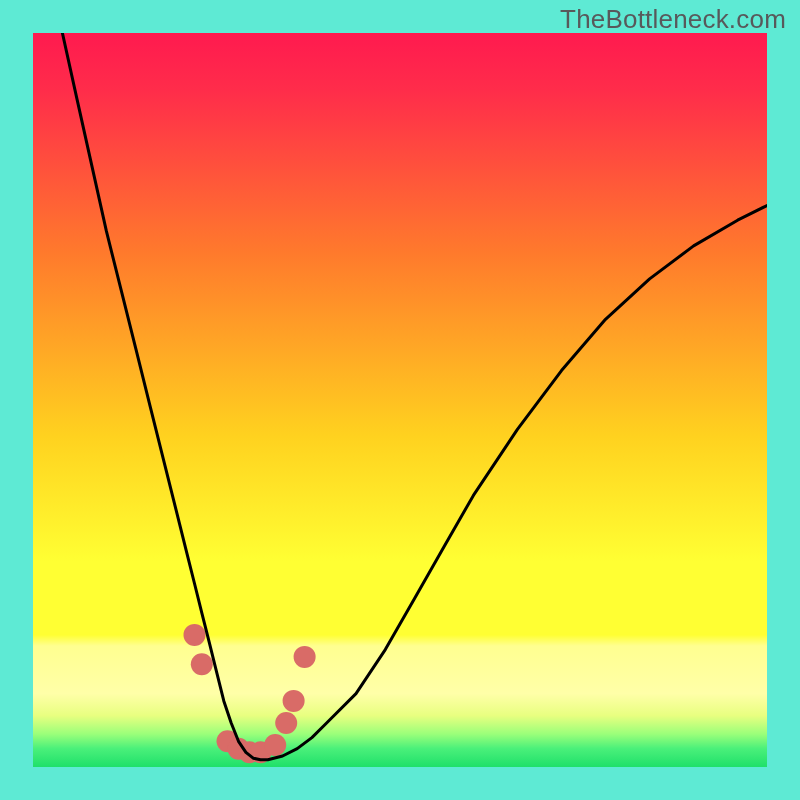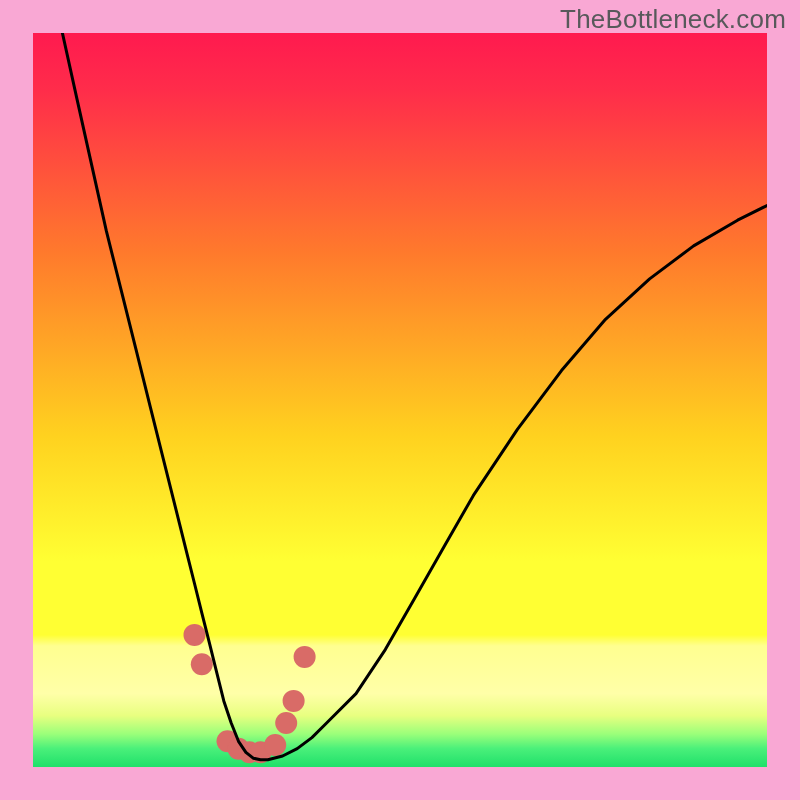--- a/index.html
+++ b/index.html
@@ -9,21 +9,21 @@
     height: 800px;
     background: #000;
     overflow: hidden;
   }
   .frame {
     position: absolute;
     left: 0;
     top: 0;
     width: 800px;
     height: 800px;
-    background: #f9a8d4;
+    background: #5eead4;
   }
   .plot {
     position: absolute;
     left: 33px;
     top: 33px;
     width: 734px;
     height: 734px;
     overflow: hidden;
   }
   .watermark {

